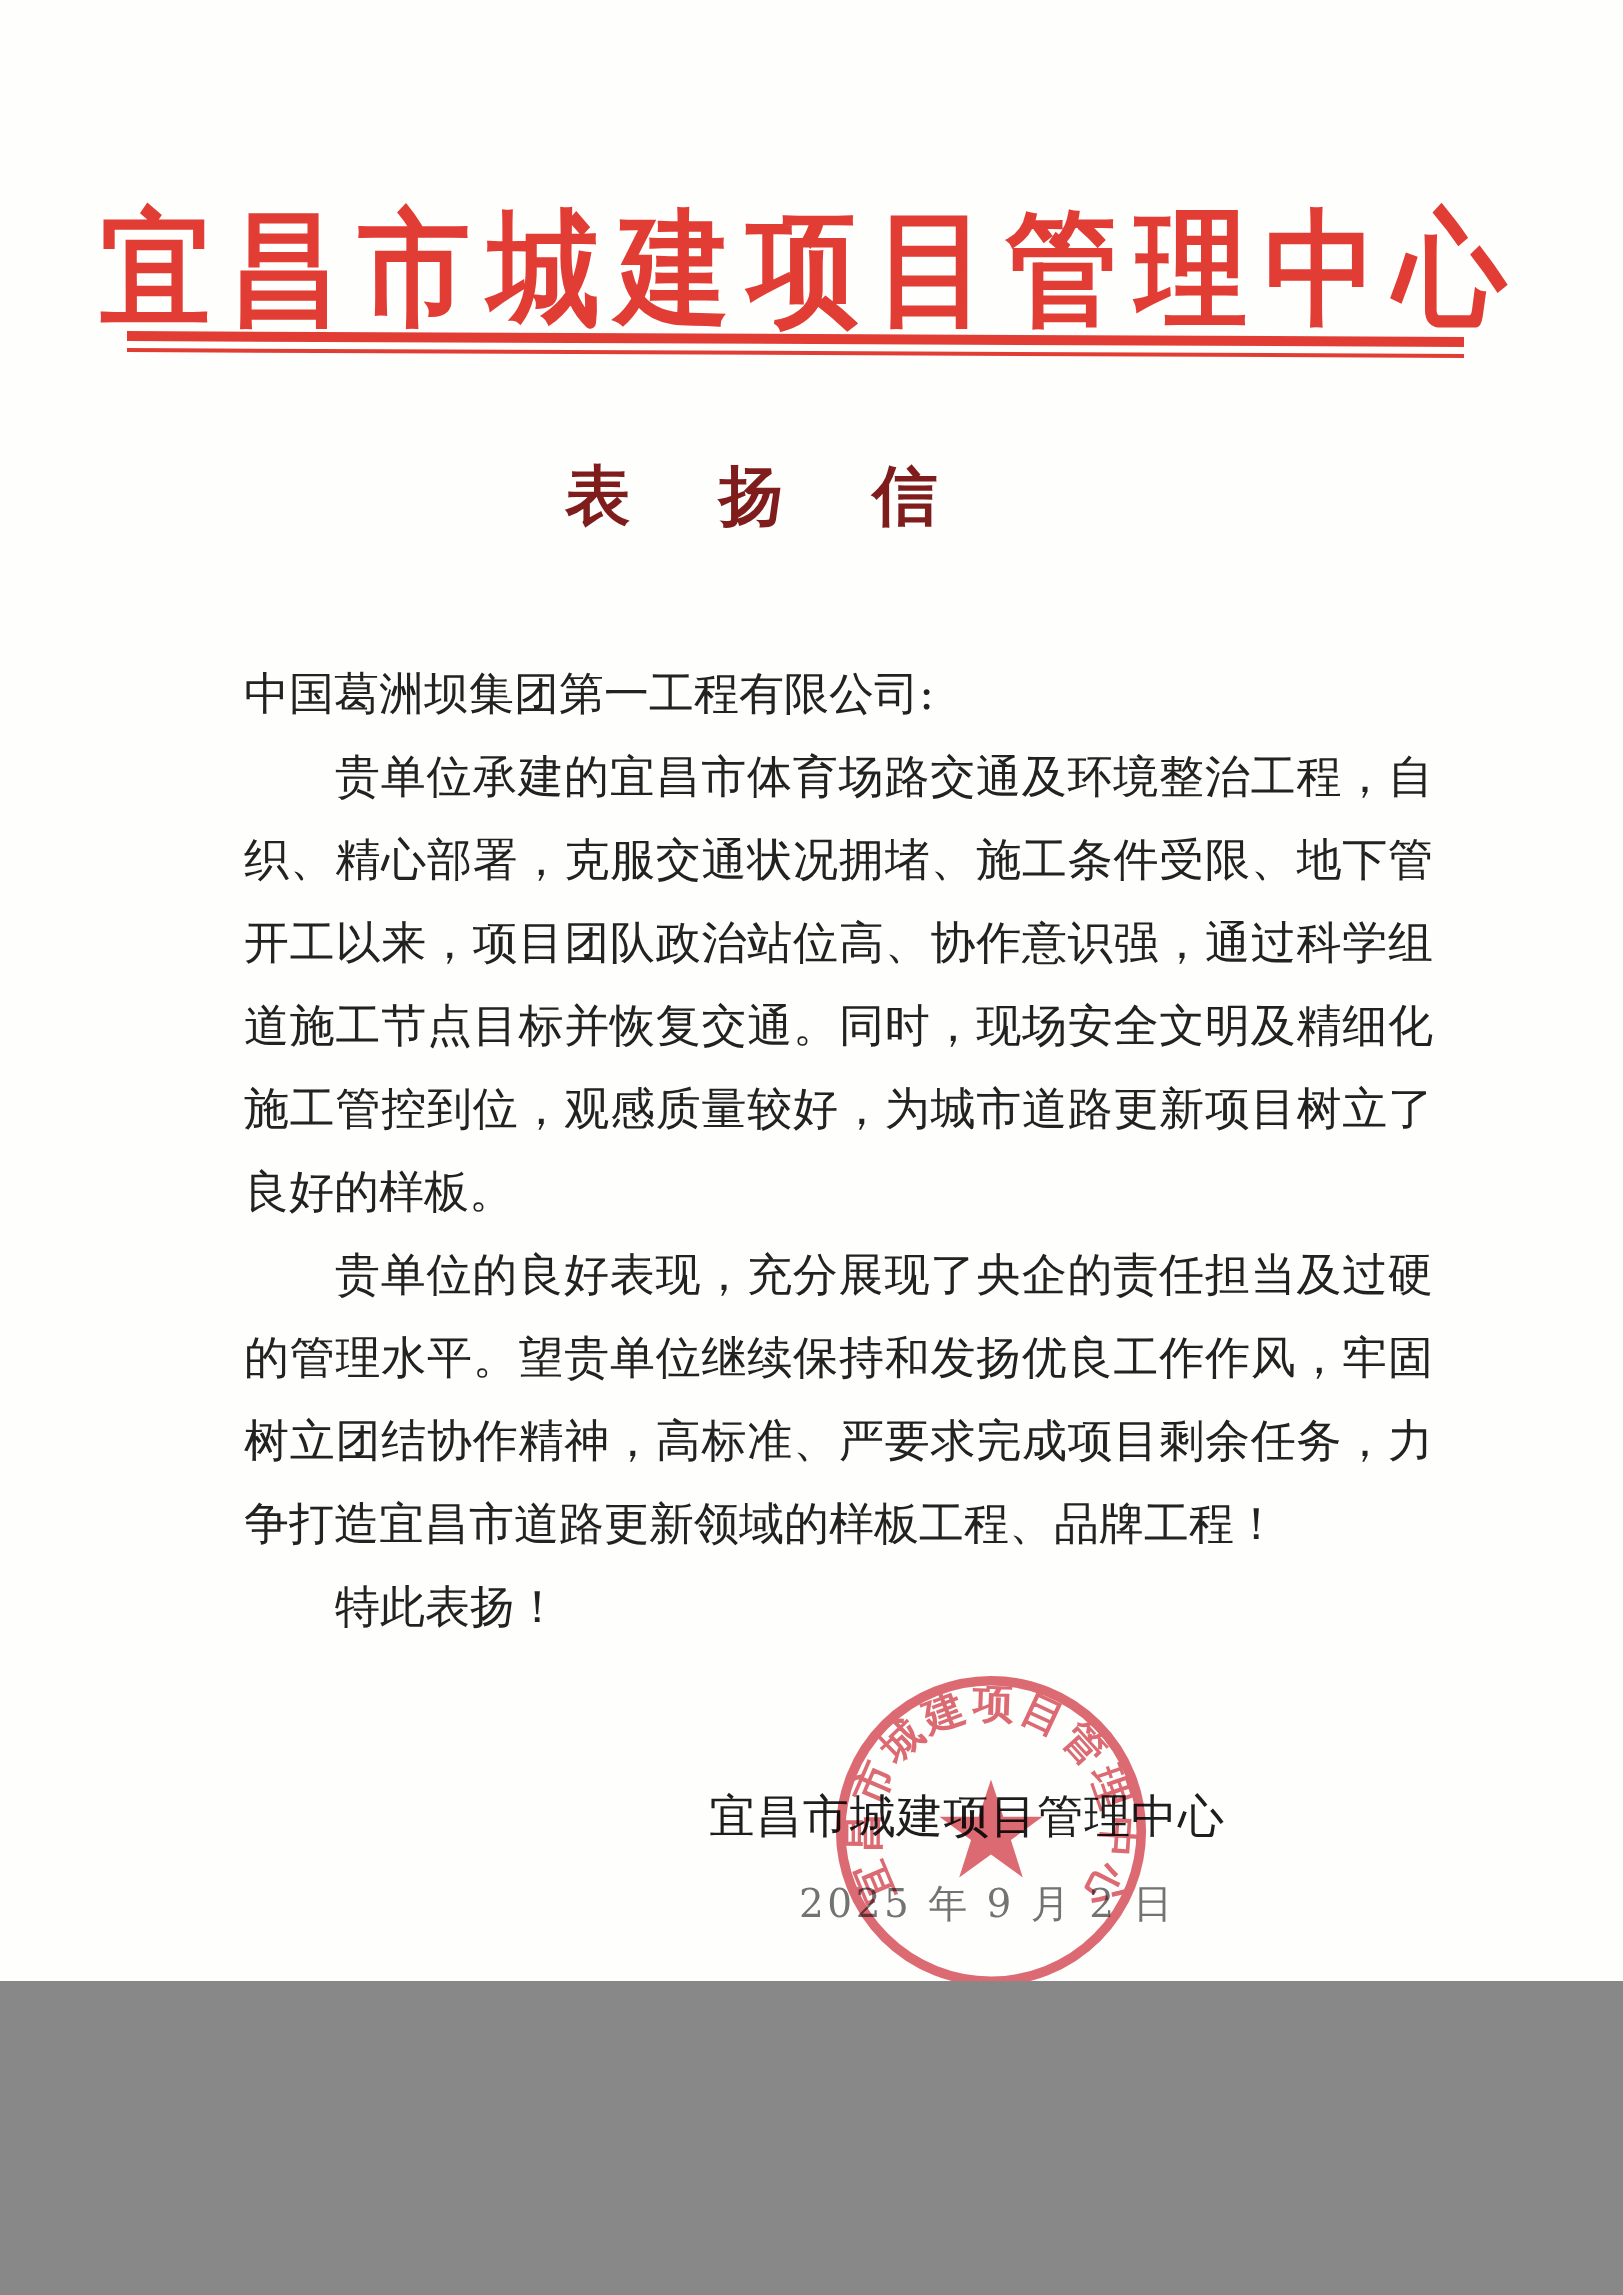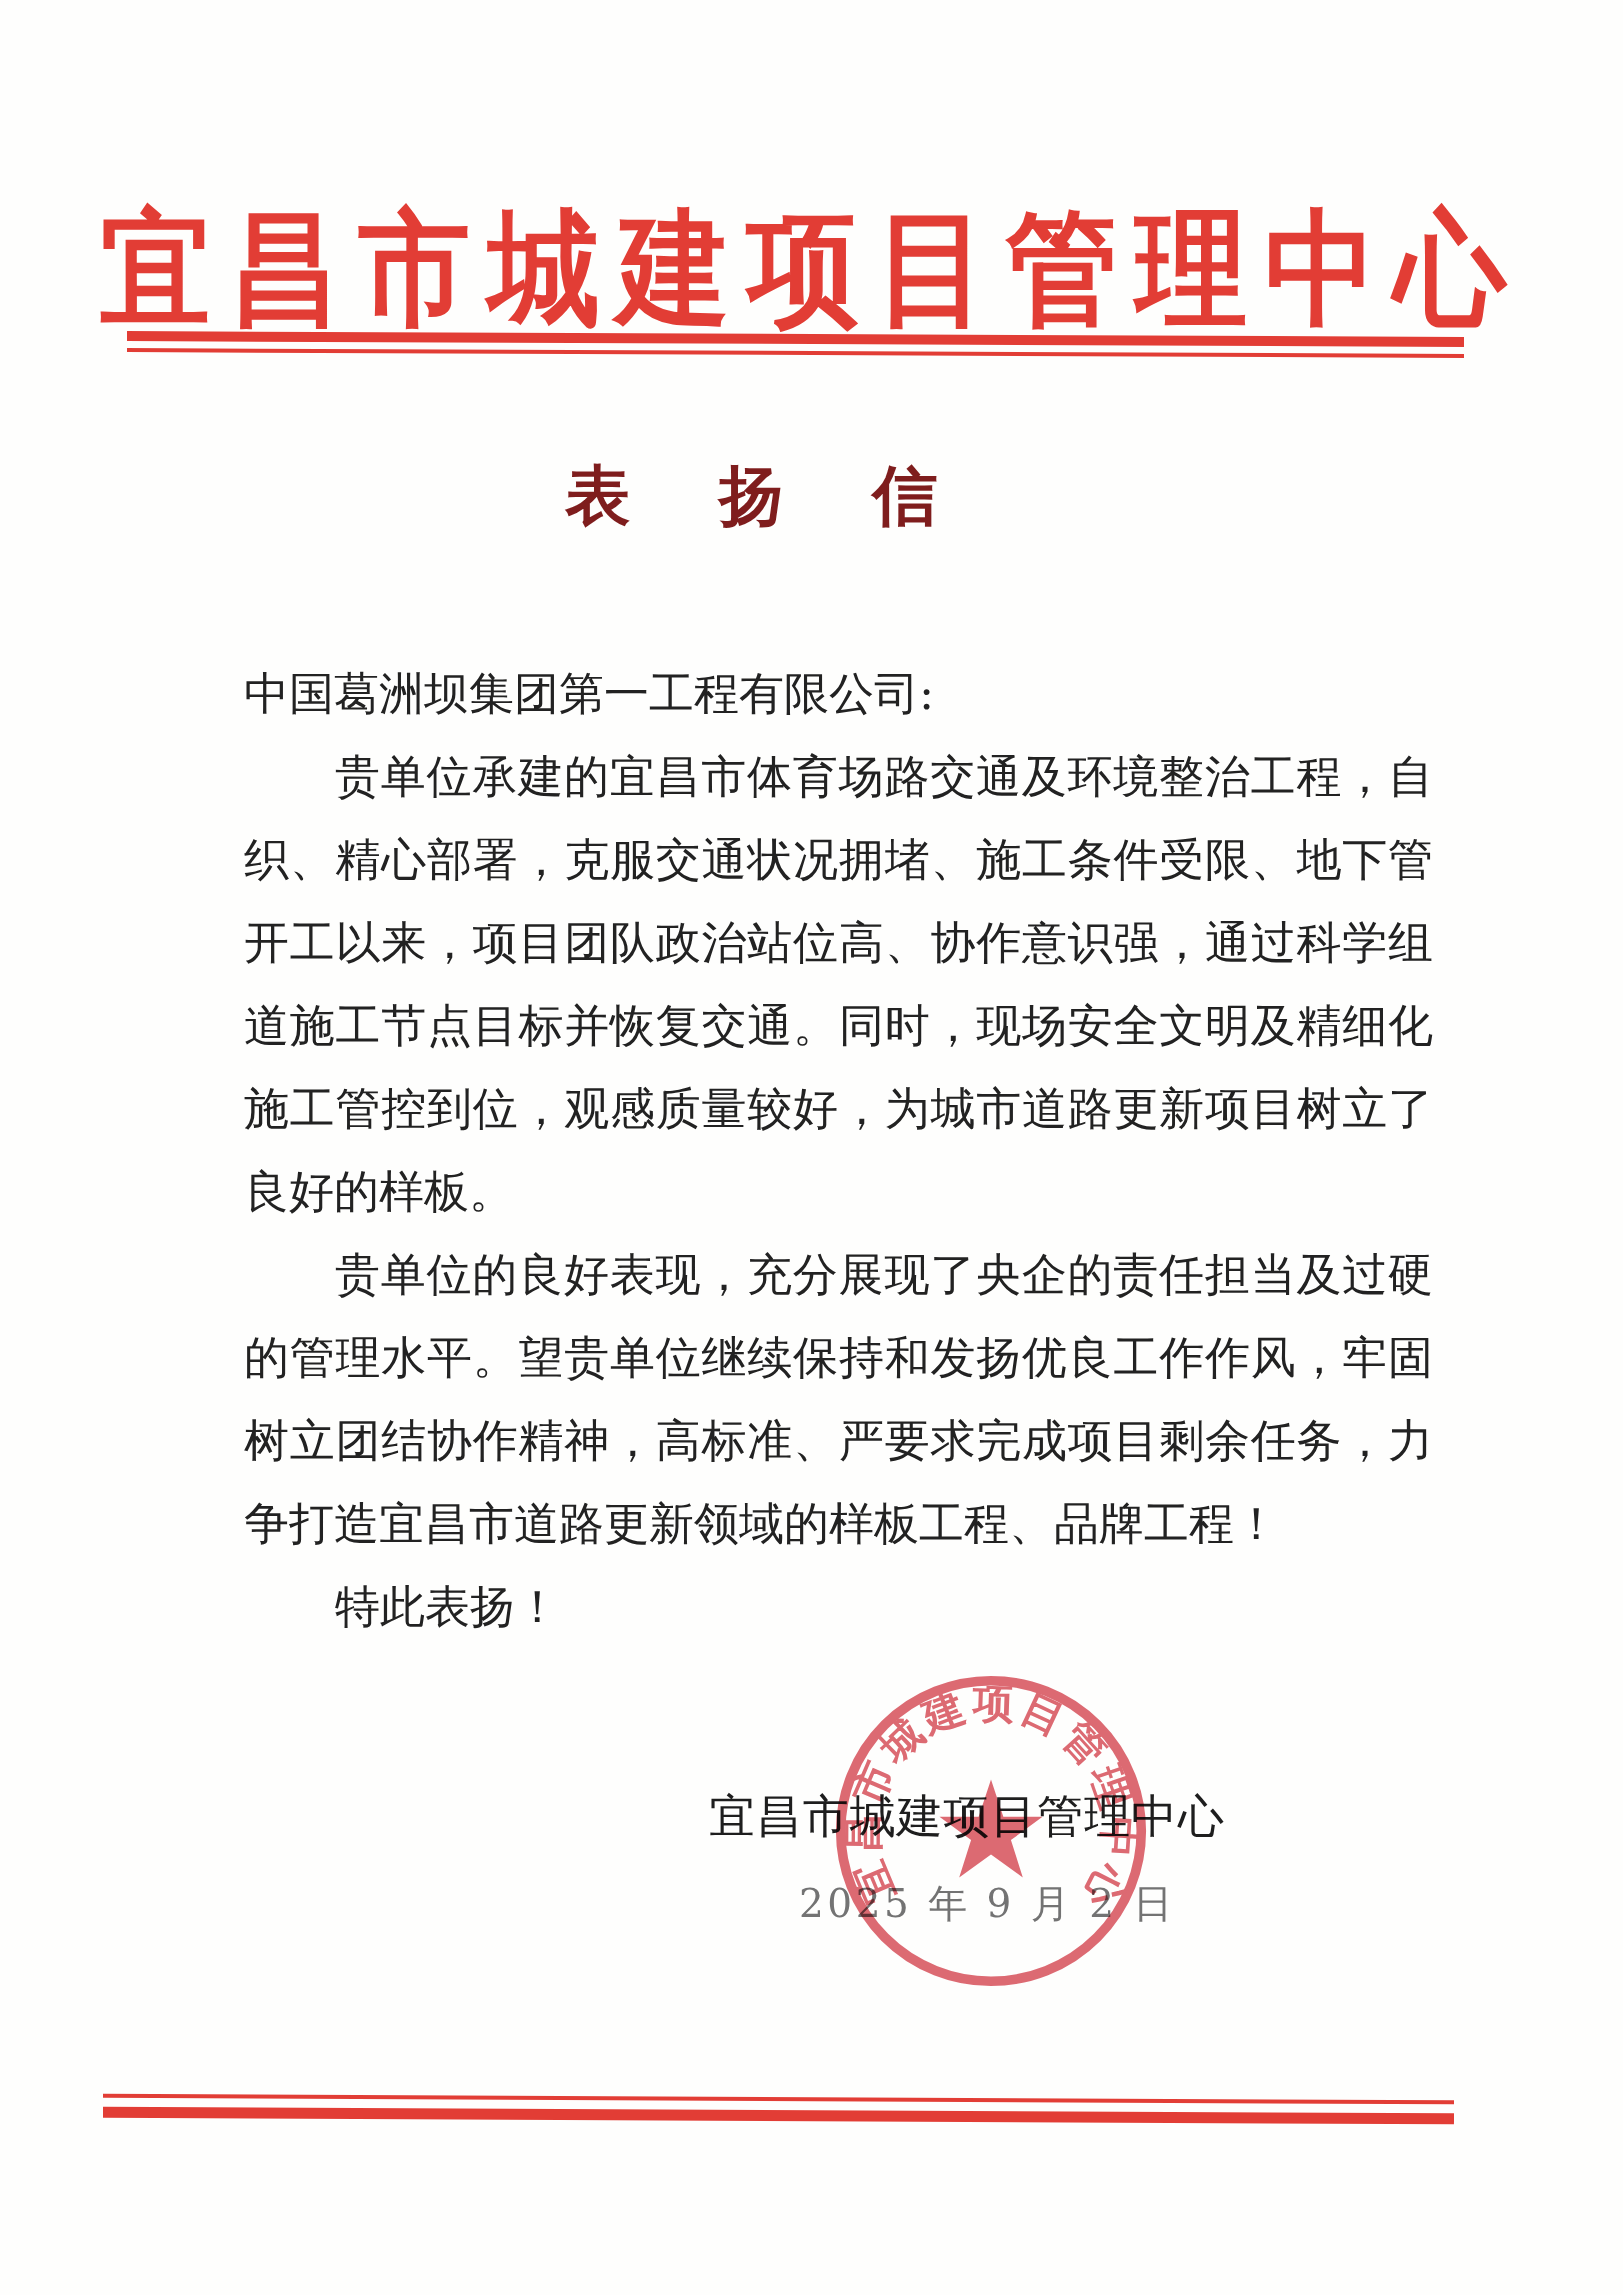--- a/index.html
+++ b/index.html
@@ -1,18 +1,18 @@
 <!DOCTYPE html>
 <html style="font-size:14px"><head>
 <meta charset="utf-8">
 <style>
   html,body{margin:0;padding:0;background:#888;}
   .paper{
     position:relative;
-    width:1623px;height:2295px;
+    width:1623px;height:1981px;
     background:#fefefd;
     overflow:hidden;
     font-family:"DejaVu Serif","Liberation Serif",serif;
     color:#262626;
   }
   
   .letterhead{
     position:absolute;top:185px;left:0;right:0;
     text-align:center;
     font-size:112px;font-weight:bold;

